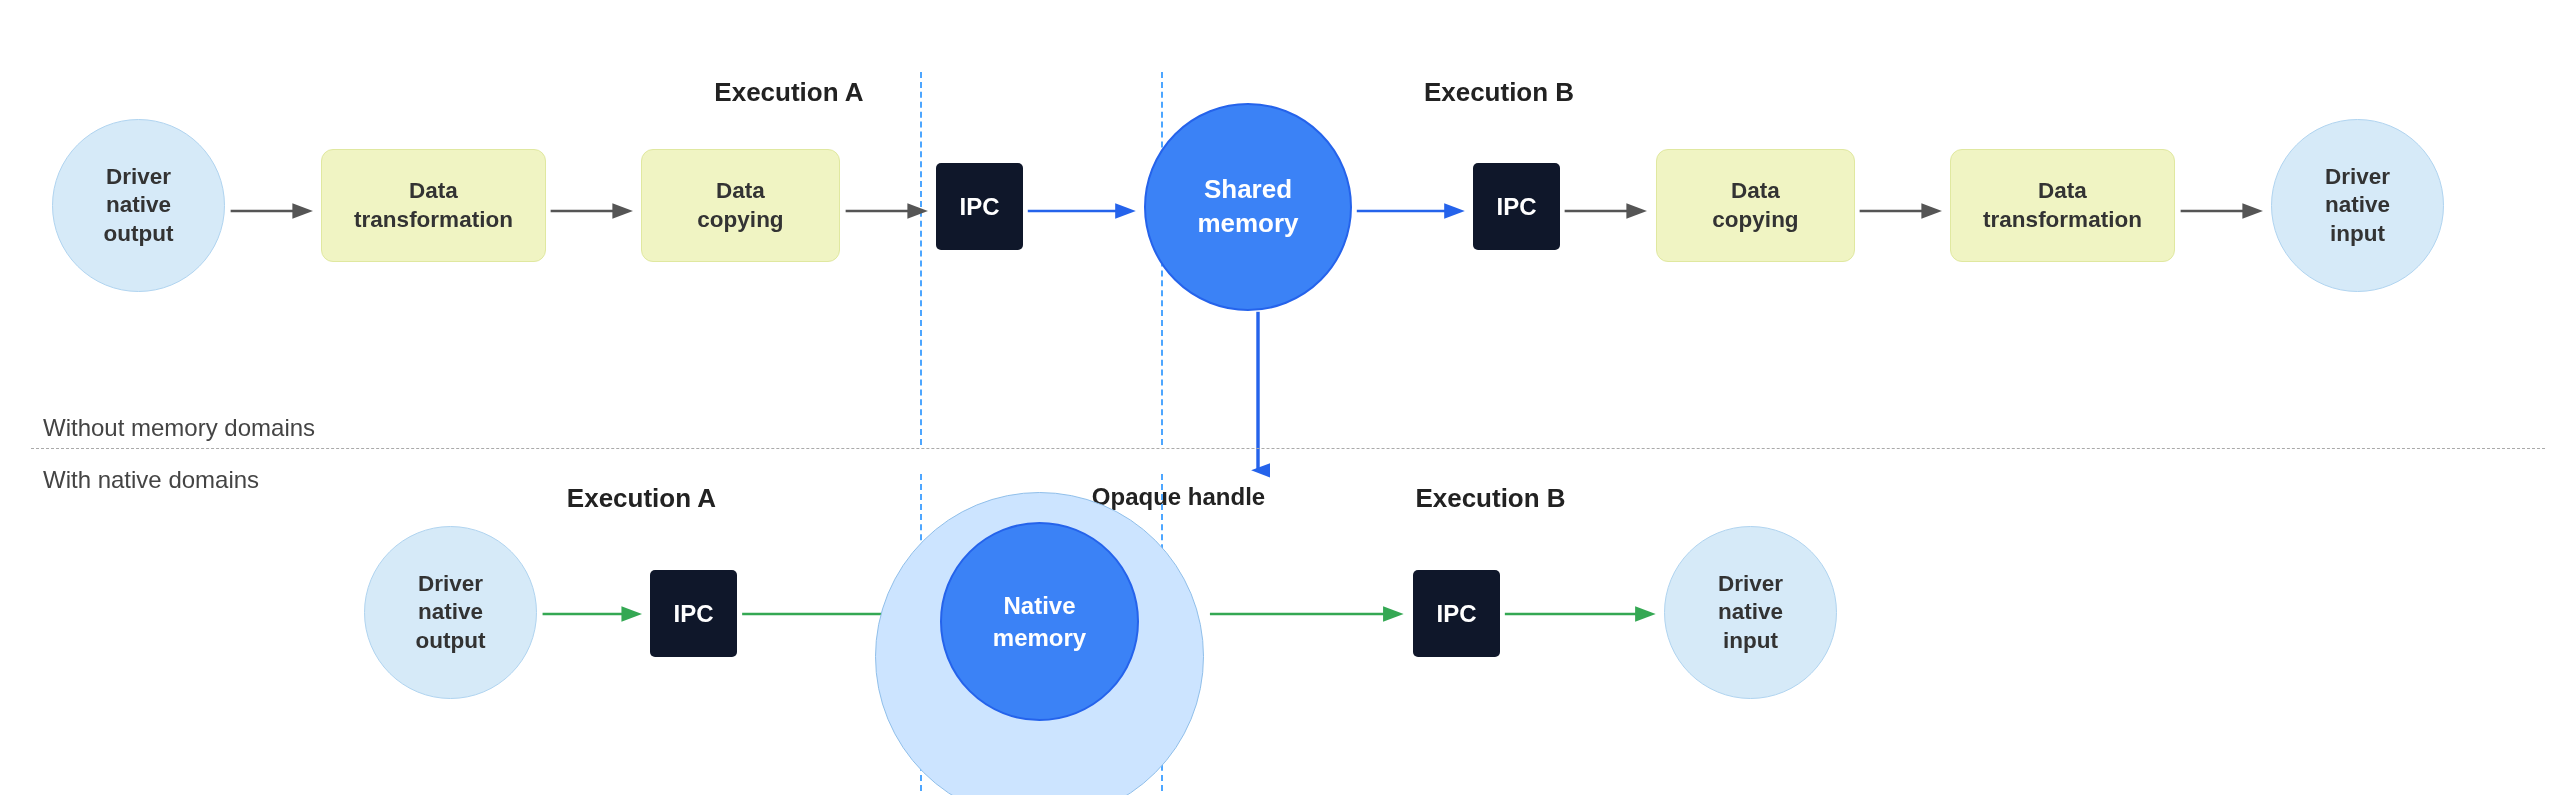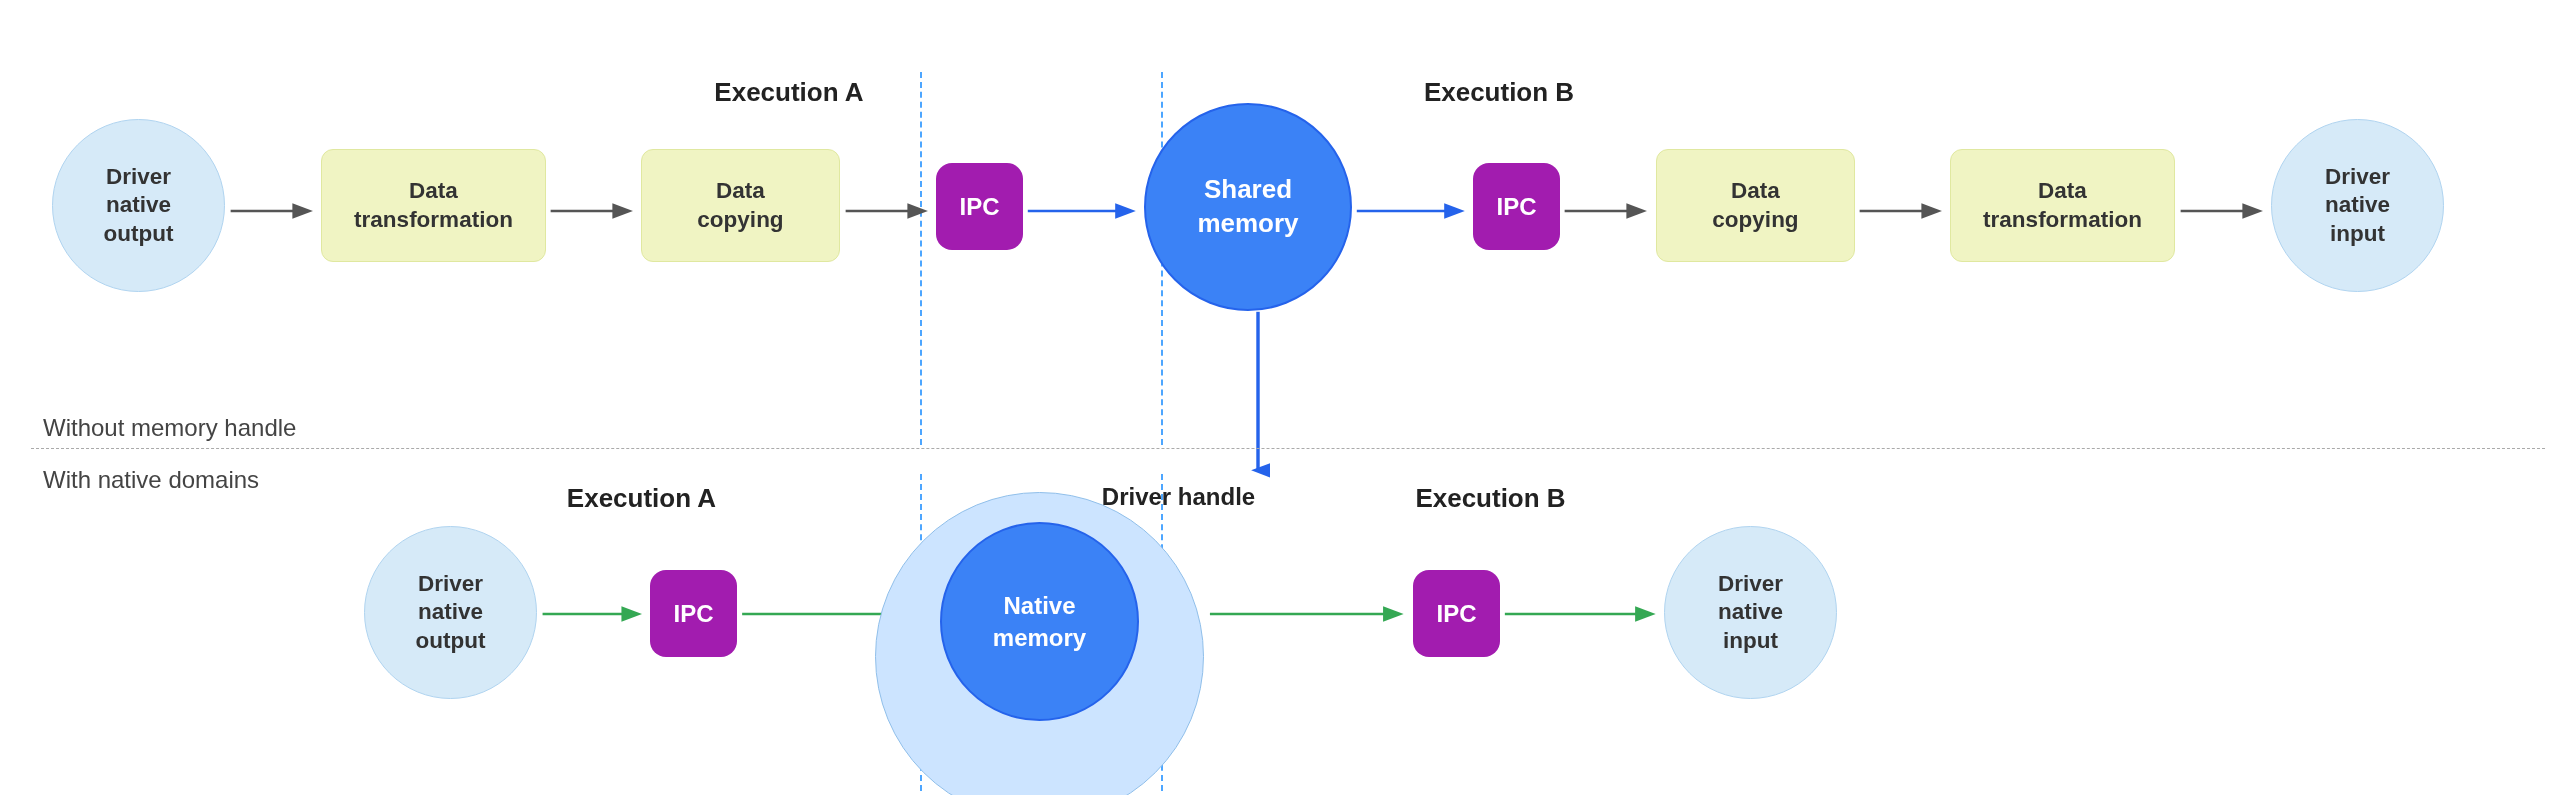--- a/index.html
+++ b/index.html
@@ -69,22 +69,22 @@
 
     .node-circle-blue {
       border-radius: 50%;
       background: #3b82f6;
       border: 2.6px solid #2563eb;
       color: #fff;
       font-weight: 700;
     }
 
     .node-rect-green {
-      background: #a21caf;
-      border-radius: 16px;
+      background: #0f172a;
+      border-radius: 5px;
       color: #fff;
       font-weight: 700;
     }
 
     .node-rect-yellow {
       background: #f0f4c3;
       border-radius: 12px;
       border: 1.7px solid #e0e8a0;
       color: #333;
       font-weight: 500;
@@ -243,29 +243,29 @@
     <defs>
         <marker id="ah-down" markerWidth="8" markerHeight="8" refX="3" refY="6" orient="auto">
       <path d="M0,0 L6,0 L3,8 z" fill="#2563eb"></path>
     </marker>
       </defs>
     <line x1="14" y1="0" x2="14" y2="185" stroke="#2563eb" stroke-width="4" marker-end="url(#ah-down)"></line>
   </svg>
 
   <hr class="divider" style="top: 407px;">
 
-  <div class="section-label" style="left: 43px; top: 373px;">Without memory handle</div>
+  <div class="section-label" style="left: 43px; top: 373px;">Without memory domains</div>
 
   <div class="section-label" style="left: 43px; top: 425px;">With native domains</div>
 
   <div class="exec-label" style="left: 520px; top: 442px; width: 243px;">Execution A</div>
 
   <div class="exec-label" style="left: 1369px; top: 442px; width: 243px;">Execution B</div>
 
-  <div class="opaque-label" style="left: 1057px; top: 442px; width: 243px;">Driver handle</div>
+  <div class="opaque-label" style="left: 1057px; top: 442px; width: 243px;">Opaque handle</div>
 
   <div class="v-dotted" style="left: 920px; top: 433px; height: 347px;"></div>
   <div class="v-dotted" style="left: 1161px; top: 433px; height: 347px;"></div>
 
   <div class="node node-circle-light" style="width:173px; height:173px; left:364px; top:485px;">
     <span class="node-text" style="white-space:pre-line; font-size:22.5px; font-weight:600; color:#333;">Driver
 native
 output</span>
   </div>
 

